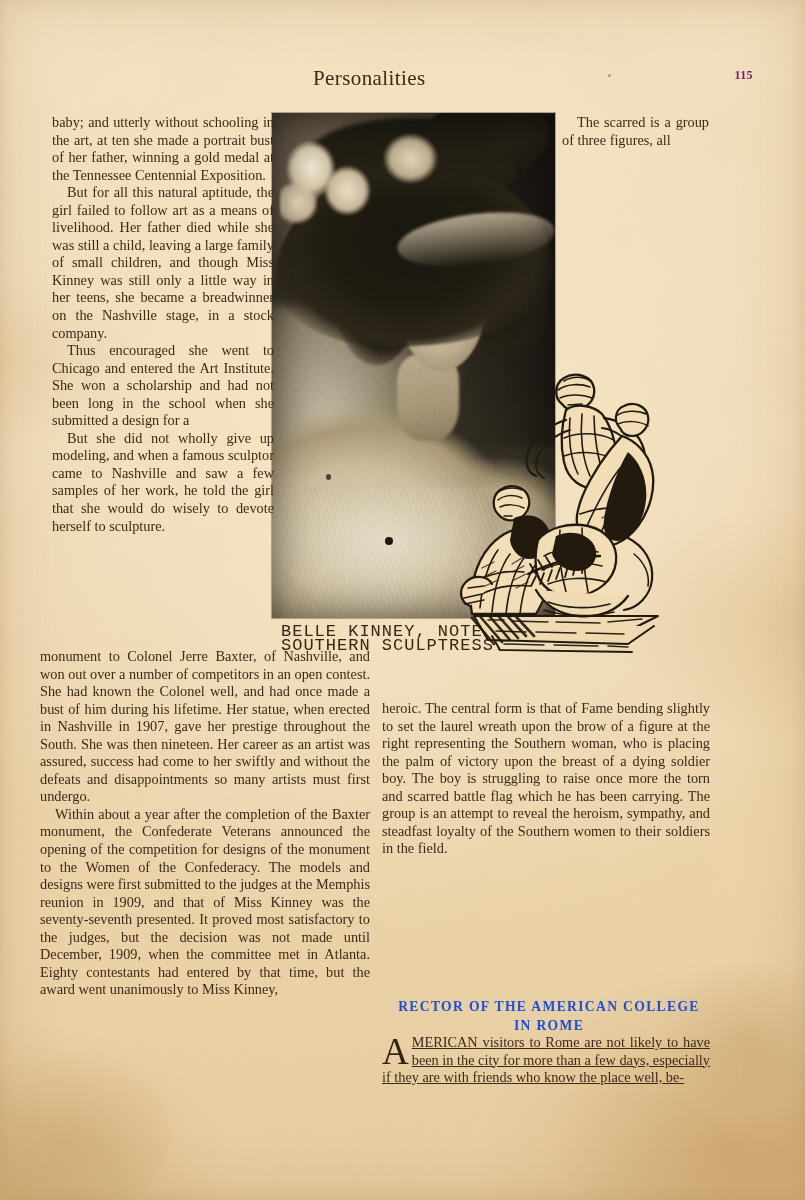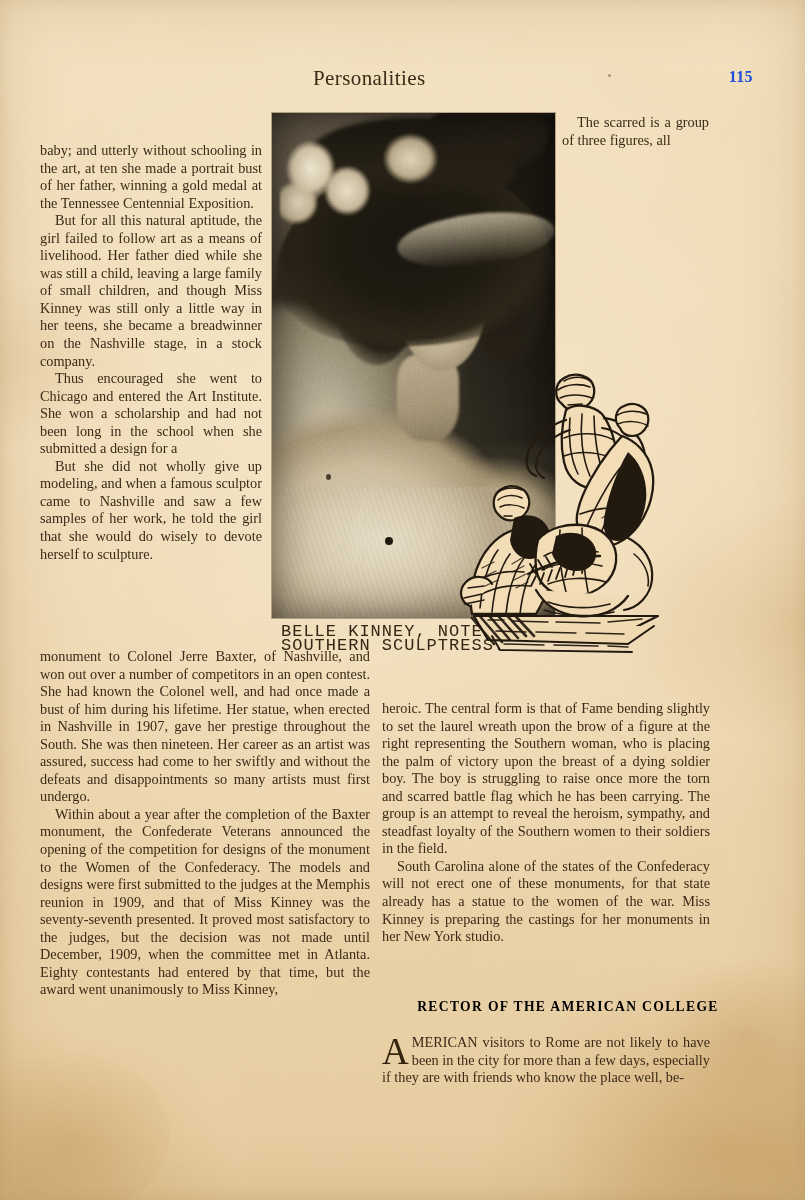--- a/index.html
+++ b/index.html
@@ -40,42 +40,42 @@
   #head{
     position:absolute;left:60px;right:52px;top:66px;height:30px;
   }
   #head-title{
     position:absolute;left:253px;top:0;
     font-size:21px;letter-spacing:.4px;color:#3a2a17;
     font-family:"Liberation Serif", serif;
   }
   #head-folio{
     position:absolute;right:0;top:2px;
-    font-size:16px;font-weight:bold;letter-spacing:.4px;color:#1d4ed8;margin-left:24px;
+    font-size:12px;font-weight:bold;letter-spacing:.4px;color:#701a75;margin-left:24px;
   }
   #head-speck{
     position:absolute;left:548px;top:8px;width:3px;height:3px;
     background:rgba(90,62,30,.45);border-radius:50%;
   }
 
   
   .body{
     font-family:"Liberation Serif", serif;
     font-size:14.3px;
     line-height:17.55px;
     text-align:justify;
     text-justify:inter-word;
     color:#3b2a17;
     -webkit-font-smoothing:antialiased;
   }
   .body p{margin:0;text-indent:15px;}
   .body p.noind{text-indent:0;}
 
   
-  #col-left-narrow{position:absolute;left:40px;top:114px;width:222px;margin-top:28px;}
+  #col-left-narrow{position:absolute;left:52px;top:114px;width:222px;}
   #col-right-narrow{position:absolute;left:562px;top:114px;width:147px;}
   #col-left-wide{position:absolute;left:40px;top:648px;width:330px;}
   #col-right-wide{position:absolute;left:382px;top:700px;width:328px;}
 
   
   #photo{
     position:absolute;left:272px;top:113px;width:283px;height:505px;
     overflow:hidden;
     background:#2a2218;
     box-shadow:0 0 0 1px rgba(60,40,18,.35);
@@ -214,36 +214,36 @@
     color:#352514;
   }
   #caption .cl{display:block;white-space:nowrap;}
 
   
   #sculpture{
     position:absolute;left:452px;top:368px;width:230px;height:290px;
   }
   
   #sec-head{
-    position:absolute;left:404px;top:997px;width:328px;
+    position:absolute;left:385px;top:997px;width:328px;
     text-align:center;
     font-family:"Liberation Serif", serif;
     font-size:13.6px;font-weight:bold;letter-spacing:1.35px;line-height:19px;
-    color:#000000;
+    color:#1d4ed8;
   }
   #sec-head .l2{display:block;}
   
   #dropblock{position:absolute;left:382px;top:1034px;width:328px;}
   #dropcap{
     float:left;
     font-family:"Liberation Serif", serif;
     font-size:37px;line-height:30px;
     margin:3px 3px 0 0;color:#33240f;
   }
-  #dropblock .body p{text-indent:0;}
+  #dropblock .body p{text-indent:0;text-decoration:underline;}
 </style>
 </head>
 <body>
 
 <div id="page">
 
   <div id="paper"></div>
 
   <svg id="grain" width="805" height="1200">
     <defs>
@@ -447,25 +447,25 @@
     <p>The scarred is a group of three figures, all</p>
   </div>
 
   <div id="col-left-wide" class="body">
     <p class="noind">monument to Colonel Jerre Baxter, of Nashville, and won out over a number of competitors in an open contest. She had known the Colonel well, and had once made a bust of him during his lifetime. Her statue, when erected in Nashville in 1907, gave her prestige throughout the South. She was then nineteen. Her career as an artist was assured, success had come to her swiftly and without the defeats and disappointments so many artists must first undergo.</p>
     <p>Within about a year after the completion of the Baxter monument, the Confederate Veterans announced the opening of the competition for designs of the monument to the Women of the Confederacy. The models and designs were first submitted to the judges at the Memphis reunion in 1909, and that of Miss Kinney was the seventy-seventh presented. It proved most satisfactory to the judges, but the decision was not made until December, 1909, when the committee met in Atlanta. Eighty contestants had entered by that time, but the award went unanimously to Miss Kinney,</p>
   </div>
 
   <div id="col-right-wide" class="body">
     <p class="noind">heroic. The central form is that of Fame bending slightly to set the laurel wreath upon the brow of a figure at the right representing the Southern woman, who is placing the palm of victory upon the breast of a dying soldier boy. The boy is struggling to raise once more the torn and scarred battle flag which he has been carrying. The group is an attempt to reveal the heroism, sympathy, and steadfast loyalty of the Southern women to their soldiers in the field.</p>
-    <p>South Carolina alone of the states of the Confederacy will not erect one of these monuments, for that state already has a statue to the women of the war. Miss Kinney is preparing the castings for her monuments in her New York studio.</p>
   </div>
 
   <div id="sec-head">
     <span>RECTOR OF THE AMERICAN COLLEGE</span>
+    <span class="l2">IN ROME</span>
   </div>
 
   <div id="dropblock">
     <div class="body">
       <span id="dropcap">A</span>
       <p><span>MERICAN</span><span> visitors to Rome are not likely to have been in the city for more than a few days, especially if they are with friends who know the place well, be-</span></p>
     </div>
   </div>
 
   <div id="edgeshade"></div>

